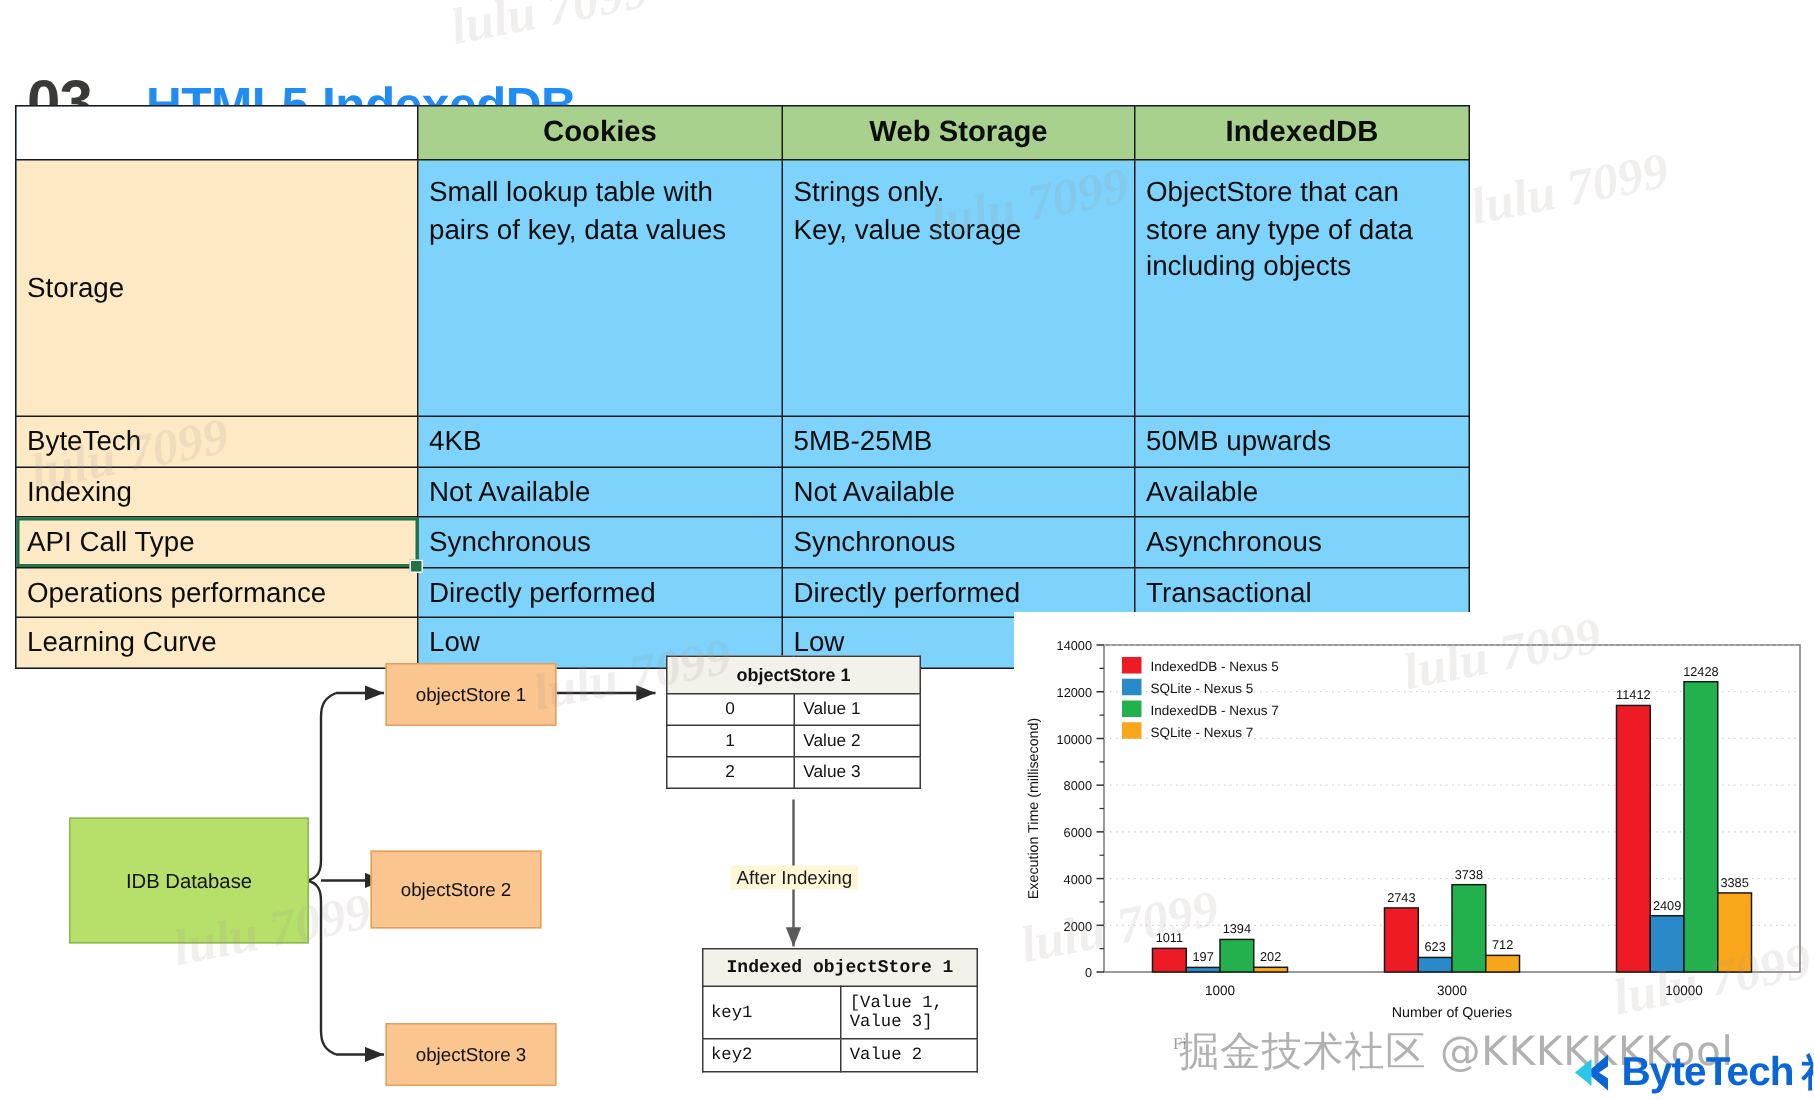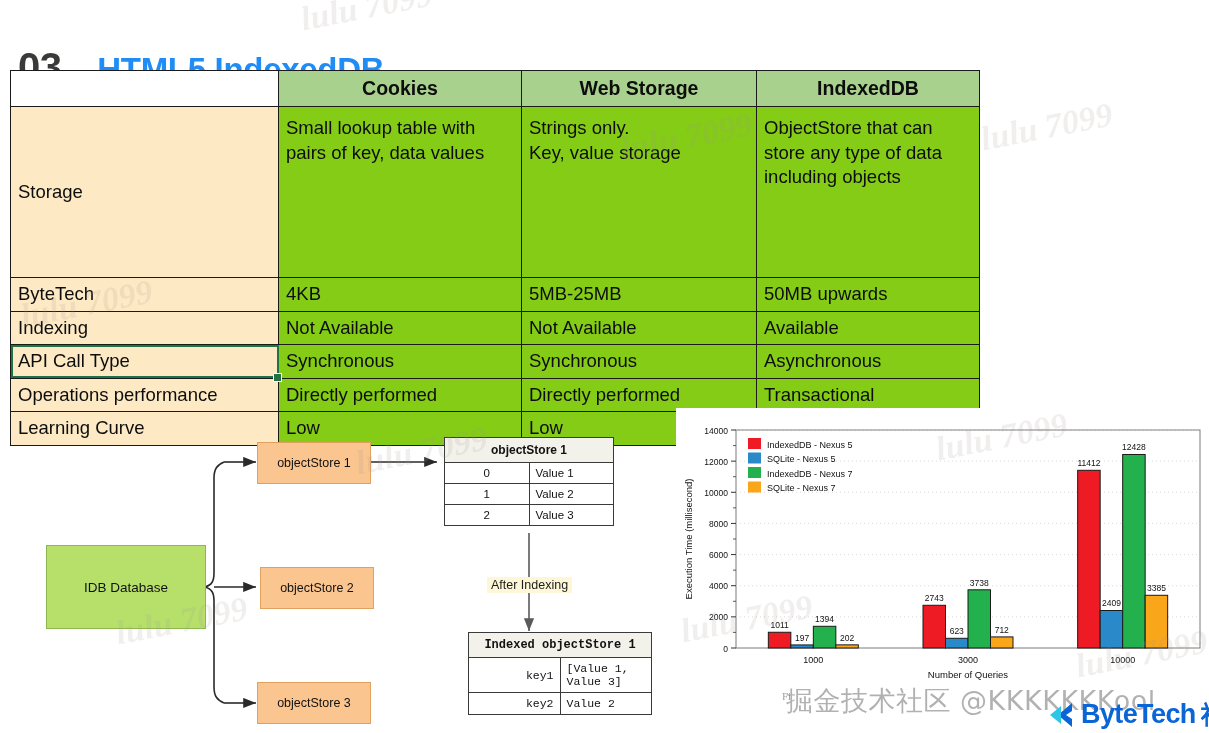--- a/index.html
+++ b/index.html
@@ -41,21 +41,21 @@
     font-size: 33px; font-weight: 700; color: #1f8df5;
     font-family: "Liberation Sans", sans-serif; letter-spacing: -0.3px; margin-top: 43px;
   }
 
   
   #cmp-table {
     position: absolute; left: 10px; top: 70px;
     width: 969px;
     border-collapse: collapse;
     table-layout: fixed;
-    background: #84cc16;
+    background: #7dd3fc;
     z-index: 10;
   }
   #cmp-table td, #cmp-table th {
     border: 1px solid #1a1a1a;
     padding: 4px 7px;
     font-size: 18.5px;
     font-family: "Liberation Sans", sans-serif;
     color: #0d0d0d;
     vertical-align: middle;
     line-height: 1.33;
@@ -106,21 +106,21 @@
   }
   .dtable td, .dtable th {
     border: 1px solid #3a3a3a;
     font-size: 11.5px;
     color: #111;
     padding: 4px 6px;
     font-weight: 400;
   }
   .dtable th { background: #f2f1ea; font-weight: 700; text-align: center; font-size: 12px; padding: 5px 4px; }
   .dtable td.k { text-align: center; width: 36px; }
-  .dtable td.kw { text-align: right; width: 38px; padding-left: 5px; }
+  .dtable td.kw { text-align: left; width: 38px; padding-left: 5px; }
 
   #after-indexing-label {
     position: absolute;
     font-size: 12.5px; color: #1c1c1c;
     background: #fdf7d8;
     padding: 1px 4px;
     font-family: "Liberation Sans", sans-serif;
     white-space: nowrap;
   }
 
@@ -266,21 +266,21 @@
       <path d="M529,118 L529,216" stroke="#5a5a5a" stroke-width="1.6" fill="none" marker-end="url(#arrg)"></path>
     </svg>
 
     <div class="dbox green" style="left:12px; top:130px; width:160px; height:84px;">
       <span>IDB Database</span>
     </div>
 
     <div class="dbox orange" style="left:257px; top:27px; width:114px; height:42px;">
       <span>objectStore 1</span>
     </div>
-    <div class="dbox orange" style="left:260px; top:152px; width:114px; height:42px;">
+    <div class="dbox orange" style="left:247px; top:152px; width:114px; height:52px;">
       <span>objectStore 2</span>
     </div>
     <div class="dbox orange" style="left:257px; top:267px; width:114px; height:42px;">
       <span>objectStore 3</span>
     </div>
 
     <table class="dtable" style="left:444px; top:22px; width:170px;">
       <tbody>
           <tr>
         <th colspan="2">objectStore 1</th>

